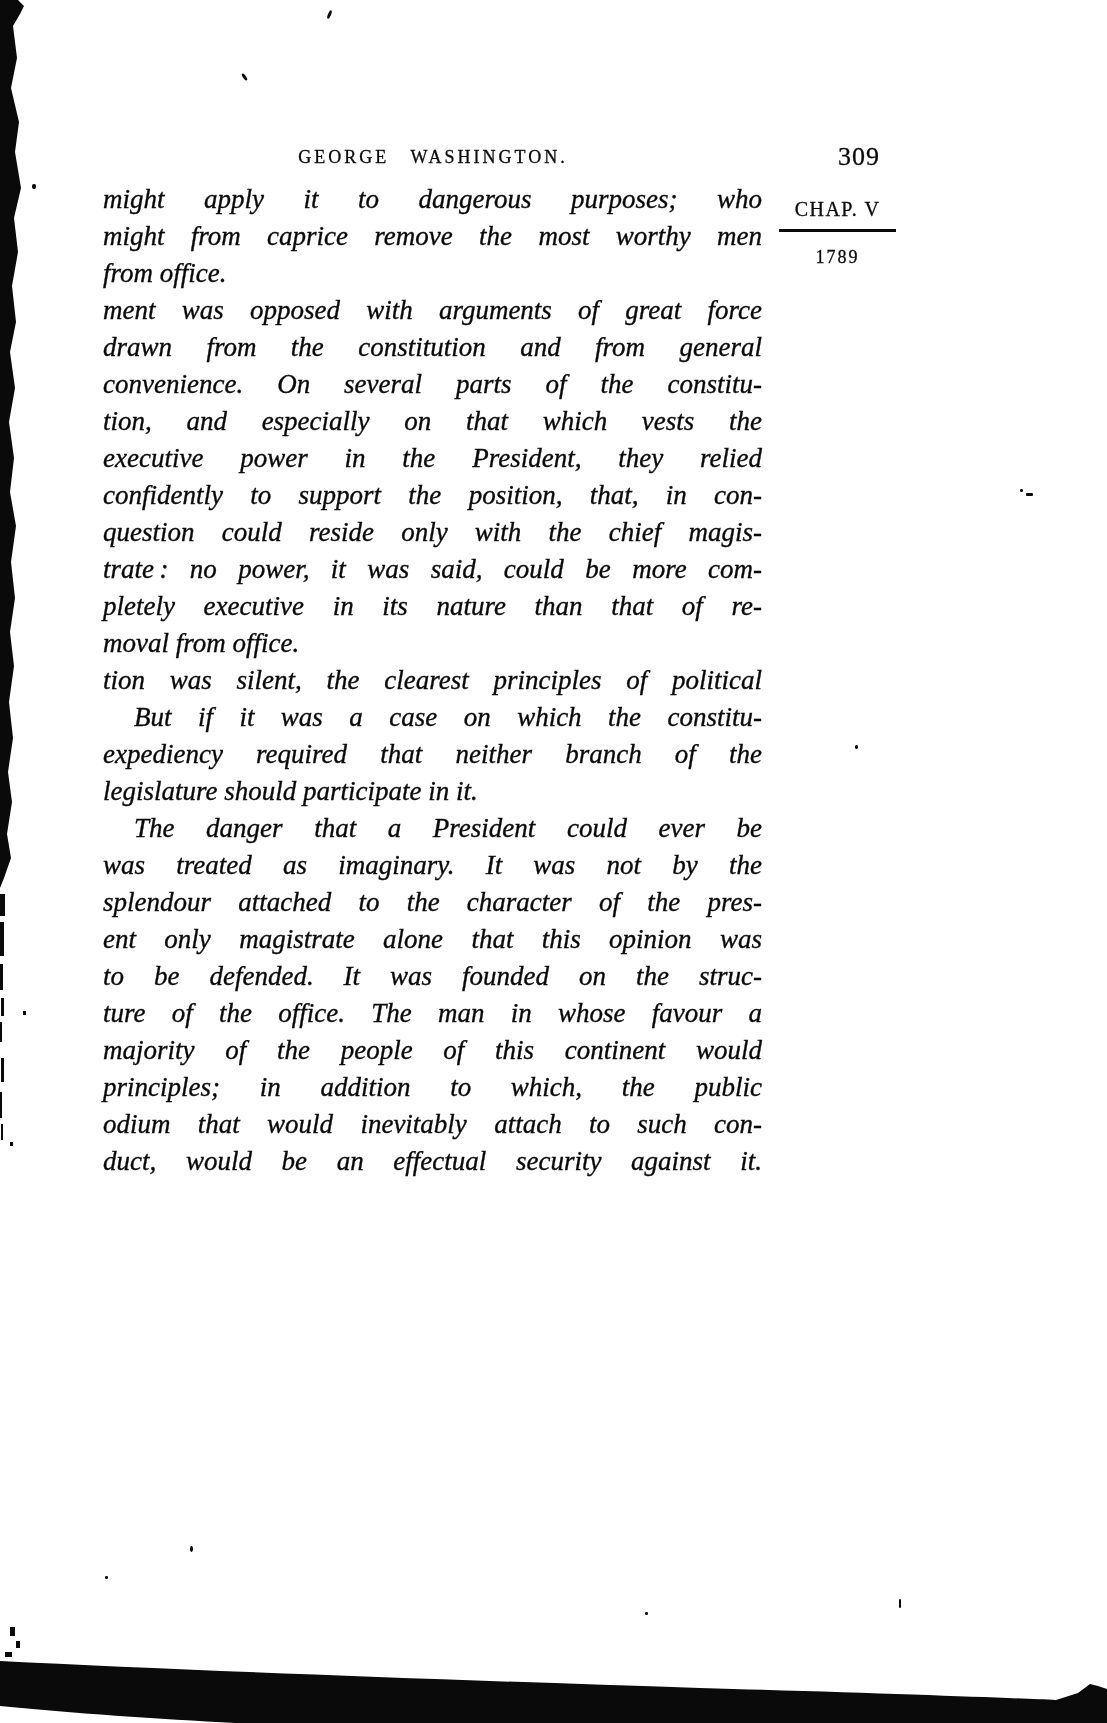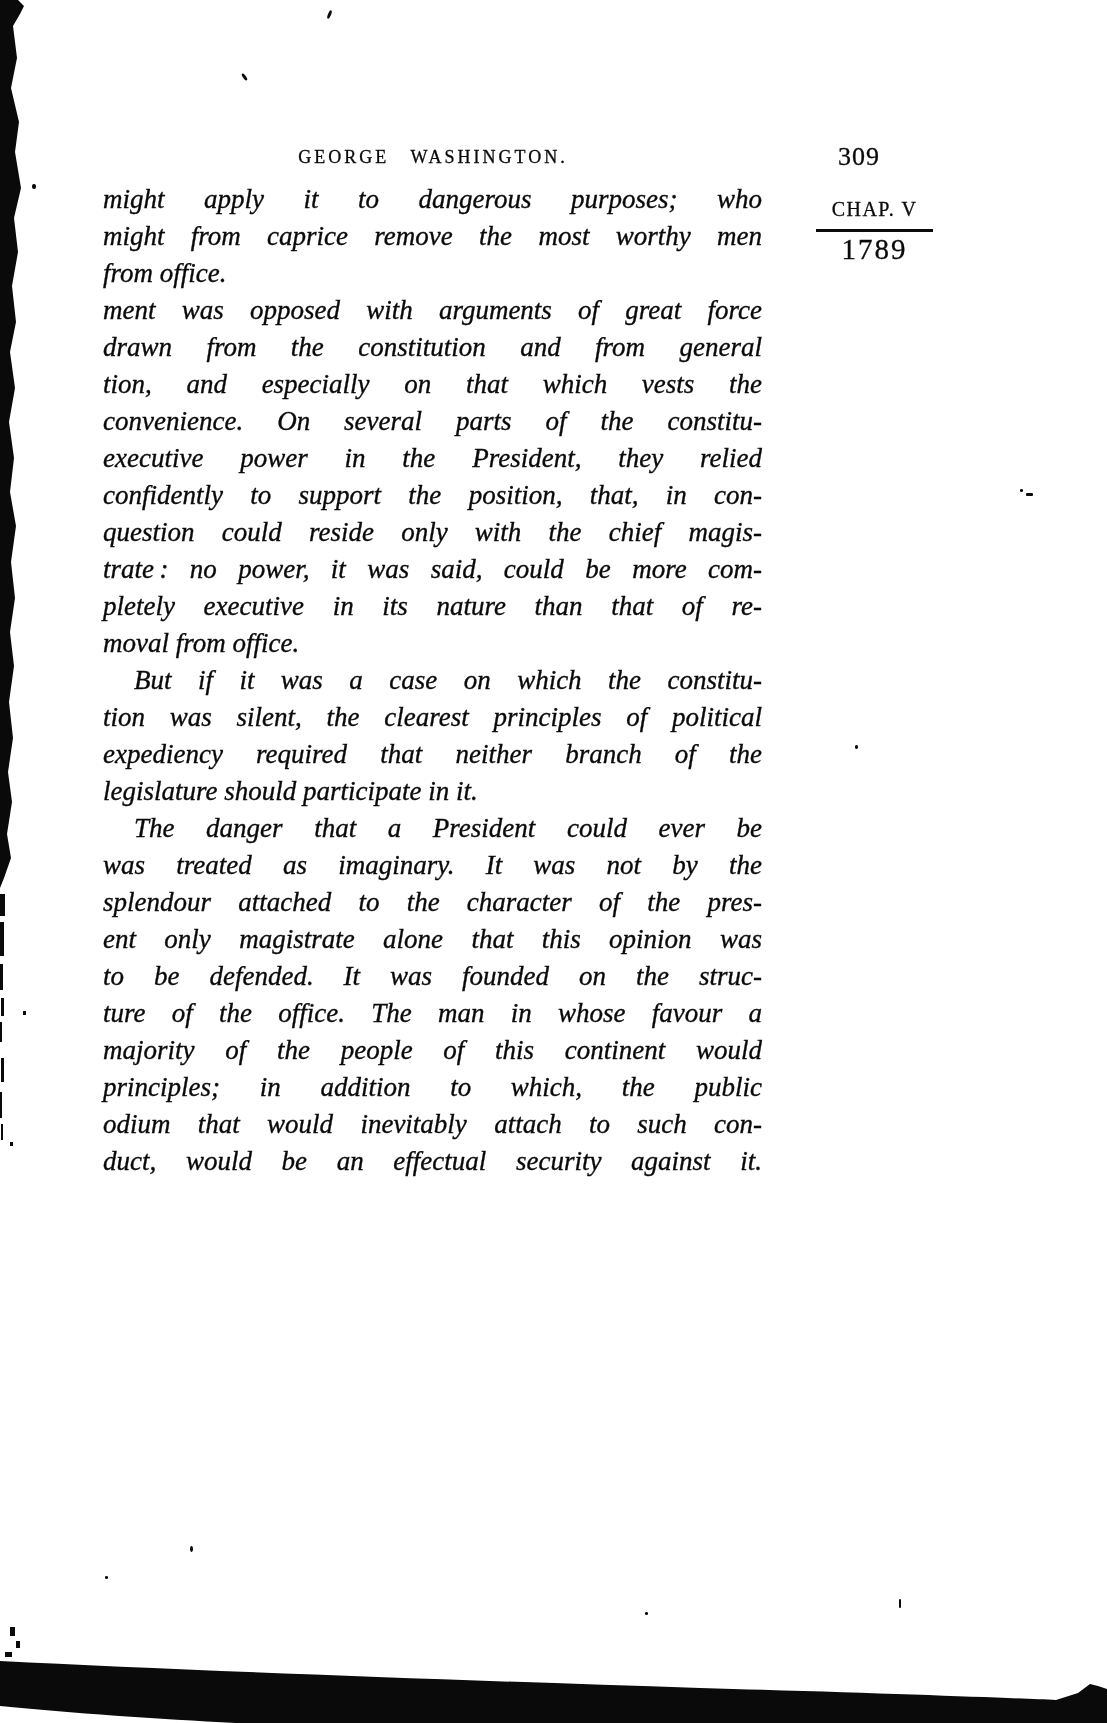--- a/index.html
+++ b/index.html
@@ -12,24 +12,24 @@
   .artifacts path,.artifacts rect{fill:var(--ink,#0a0a0a);}
   .running-title{
     position:absolute;left:103px;top:144px;width:660px;text-align:center;
     font-size:18px;letter-spacing:3px;word-spacing:14px;line-height:26px;
     -webkit-text-stroke:0.3px currentColor;
   }
   .page-num{
     position:absolute;left:838px;top:139px;font-size:26px;line-height:36px;
     letter-spacing:1px;-webkit-text-stroke:0.3px currentColor;
   }
-  .sidenote{position:absolute;left:816px;top:199px;width:117px;text-align:center;}
+  .sidenote{position:absolute;left:779px;top:199px;width:117px;text-align:center;}
   .sidenote .chap{font-size:20px;letter-spacing:1.5px;line-height:21px;-webkit-text-stroke:0.3px currentColor;}
   .sidenote .rule{height:0;border-top:3px solid var(--ink,#0a0a0a);margin-top:9px;}
-  .sidenote .year{font-size:29px;letter-spacing:2px;margin-top:4px;line-height:27px;-webkit-text-stroke:0.3px currentColor;}
+  .sidenote .year{font-size:18px;letter-spacing:2px;margin-top:12px;line-height:27px;-webkit-text-stroke:0.3px currentColor;}
   .body-col{
     position:absolute;left:103px;top:181px;width:659px;font-size:27px;font-style:italic;
     -webkit-text-stroke:0.35px currentColor;
   }
   .line{height:37px;line-height:37px;text-align:justify;text-align-last:justify;white-space:nowrap;}
   .line.pend{text-align-last:left;}
   .line.indent{text-indent:31px;}
   .speck{position:absolute;background:var(--ink,#0a0a0a);border-radius:45%;}
 </style>
 </head>
@@ -66,30 +66,30 @@
   <div class="rule"></div>
   <div class="year">1789</div>
 </div>
 
 <div class="body-col">
     <div class="line">might apply it to dangerous purposes; who</div>
     <div class="line">might from caprice remove the most worthy men</div>
     <div class="line pend">from office.</div>
     <div class="line">ment was opposed with arguments of great force</div>
     <div class="line">drawn from the constitution and from general</div>
+    <div class="line">convenience. On several parts of the constitu-</div>
     <div class="line">tion, and especially on that which vests the</div>
-    <div class="line">convenience. On several parts of the constitu-</div>
     <div class="line">executive power in the President, they relied</div>
     <div class="line">confidently to support the position, that, in con-</div>
     <div class="line">question could reside only with the chief magis-</div>
     <div class="line">trate : no power, it was said, could be more com-</div>
     <div class="line">pletely executive in its nature than that of re-</div>
     <div class="line pend">moval from office.</div>
+    <div class="line">tion was silent, the clearest principles of political</div>
     <div class="line indent">But if it was a case on which the constitu-</div>
-    <div class="line">tion was silent, the clearest principles of political</div>
     <div class="line">expediency required that neither branch of the</div>
     <div class="line pend">legislature should participate in it.</div>
     <div class="line indent">The danger that a President could ever be</div>
     <div class="line">was treated as imaginary. It was not by the</div>
     <div class="line">splendour attached to the character of the pres-</div>
     <div class="line">ent only magistrate alone that this opinion was</div>
     <div class="line">to be defended. It was founded on the struc-</div>
     <div class="line">ture of the office. The man in whose favour a</div>
     <div class="line">majority of the people of this continent would</div>
     <div class="line">principles; in addition to which, the public</div>

